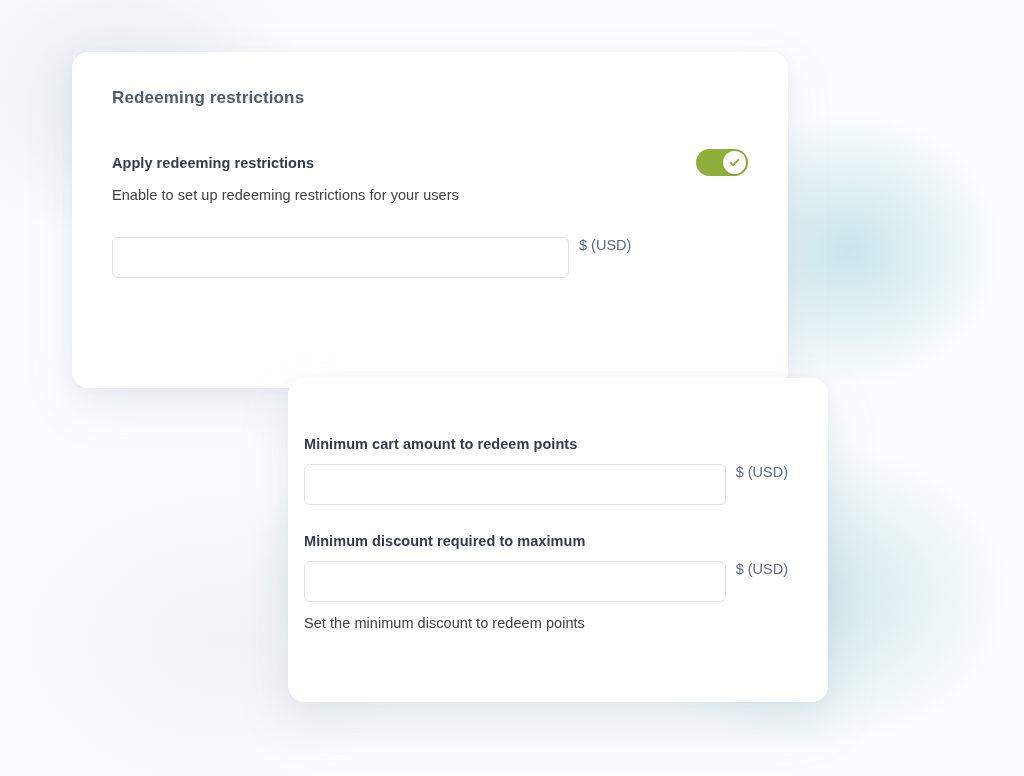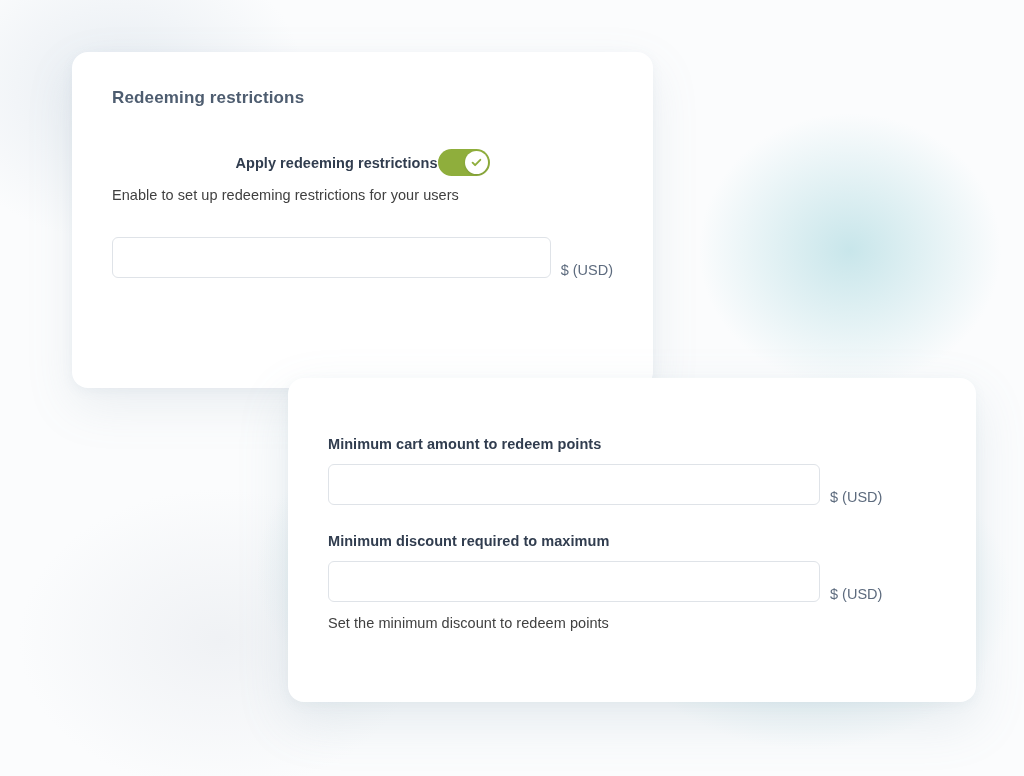--- a/index.html
+++ b/index.html
@@ -57,32 +57,32 @@
 
   
   .card {
     position: absolute;
     background: #ffffff;
     border-radius: 16px;
     z-index: 2;
   }
   .card-primary {
     left: 72px;  top: 52px;
-    width: 581px; height: 336px;
+    width: 716px; height: 336px;
     box-shadow: 0 18px 48px rgba(120,145,165,0.13),
                 0 3px 12px rgba(120,145,165,0.07);
     padding: 36px 40px 0 40px;
   }
   .card-secondary {
     left: 288px; top: 378px;
-    width: 688px; height: 324px;
+    width: 540px; height: 324px;
     border-radius: 16px;
     box-shadow: 0 20px 52px rgba(120,150,165,0.16),
                 0 3px 12px rgba(120,150,165,0.07);
-    padding: 24px 40px 0 40px;
+    padding: 24px 40px 0 16px;
     z-index: 3;
   }
 
   
   .card-title {
     font-size: 17px;
     font-weight: 700;
     color: #4e5d70;
     letter-spacing: 0.15px;
   }
@@ -102,21 +102,21 @@
     font-size: 14.5px;
     font-weight: 400;
     color: #5d6b7e;
     white-space: nowrap;
   }
 
   
   .toggle-row {
     display: flex;
     align-items: center;
-    justify-content: center;
+    justify-content: space-between;
     margin-top: 41px;
   }
   .toggle {
     position: relative;
     width: 52px;
     height: 27px;
     border-radius: 14px;
     background: #8fae3c;
     flex: 0 0 auto;
     cursor: pointer;
@@ -137,21 +137,21 @@
   .toggle .knob svg { display: block; }
 
   .toggle-desc { margin-top: 11px; }
 
   
   .field-block { margin-top: 34px; }
   .field-block .field-label { display: block; }
 
   .input-row {
     display: flex;
-    align-items: flex-end;
+    align-items: flex-start;
     gap: 10px;
     margin-top: 12px;
   }
   .text-input {
     height: 41px;
     border: 1px solid #dfe3e8;
     border-radius: 6px;
     background: #ffffff;
     font-family: "Liberation Sans", "DejaVu Sans", sans-serif;
     font-size: 14.5px;

